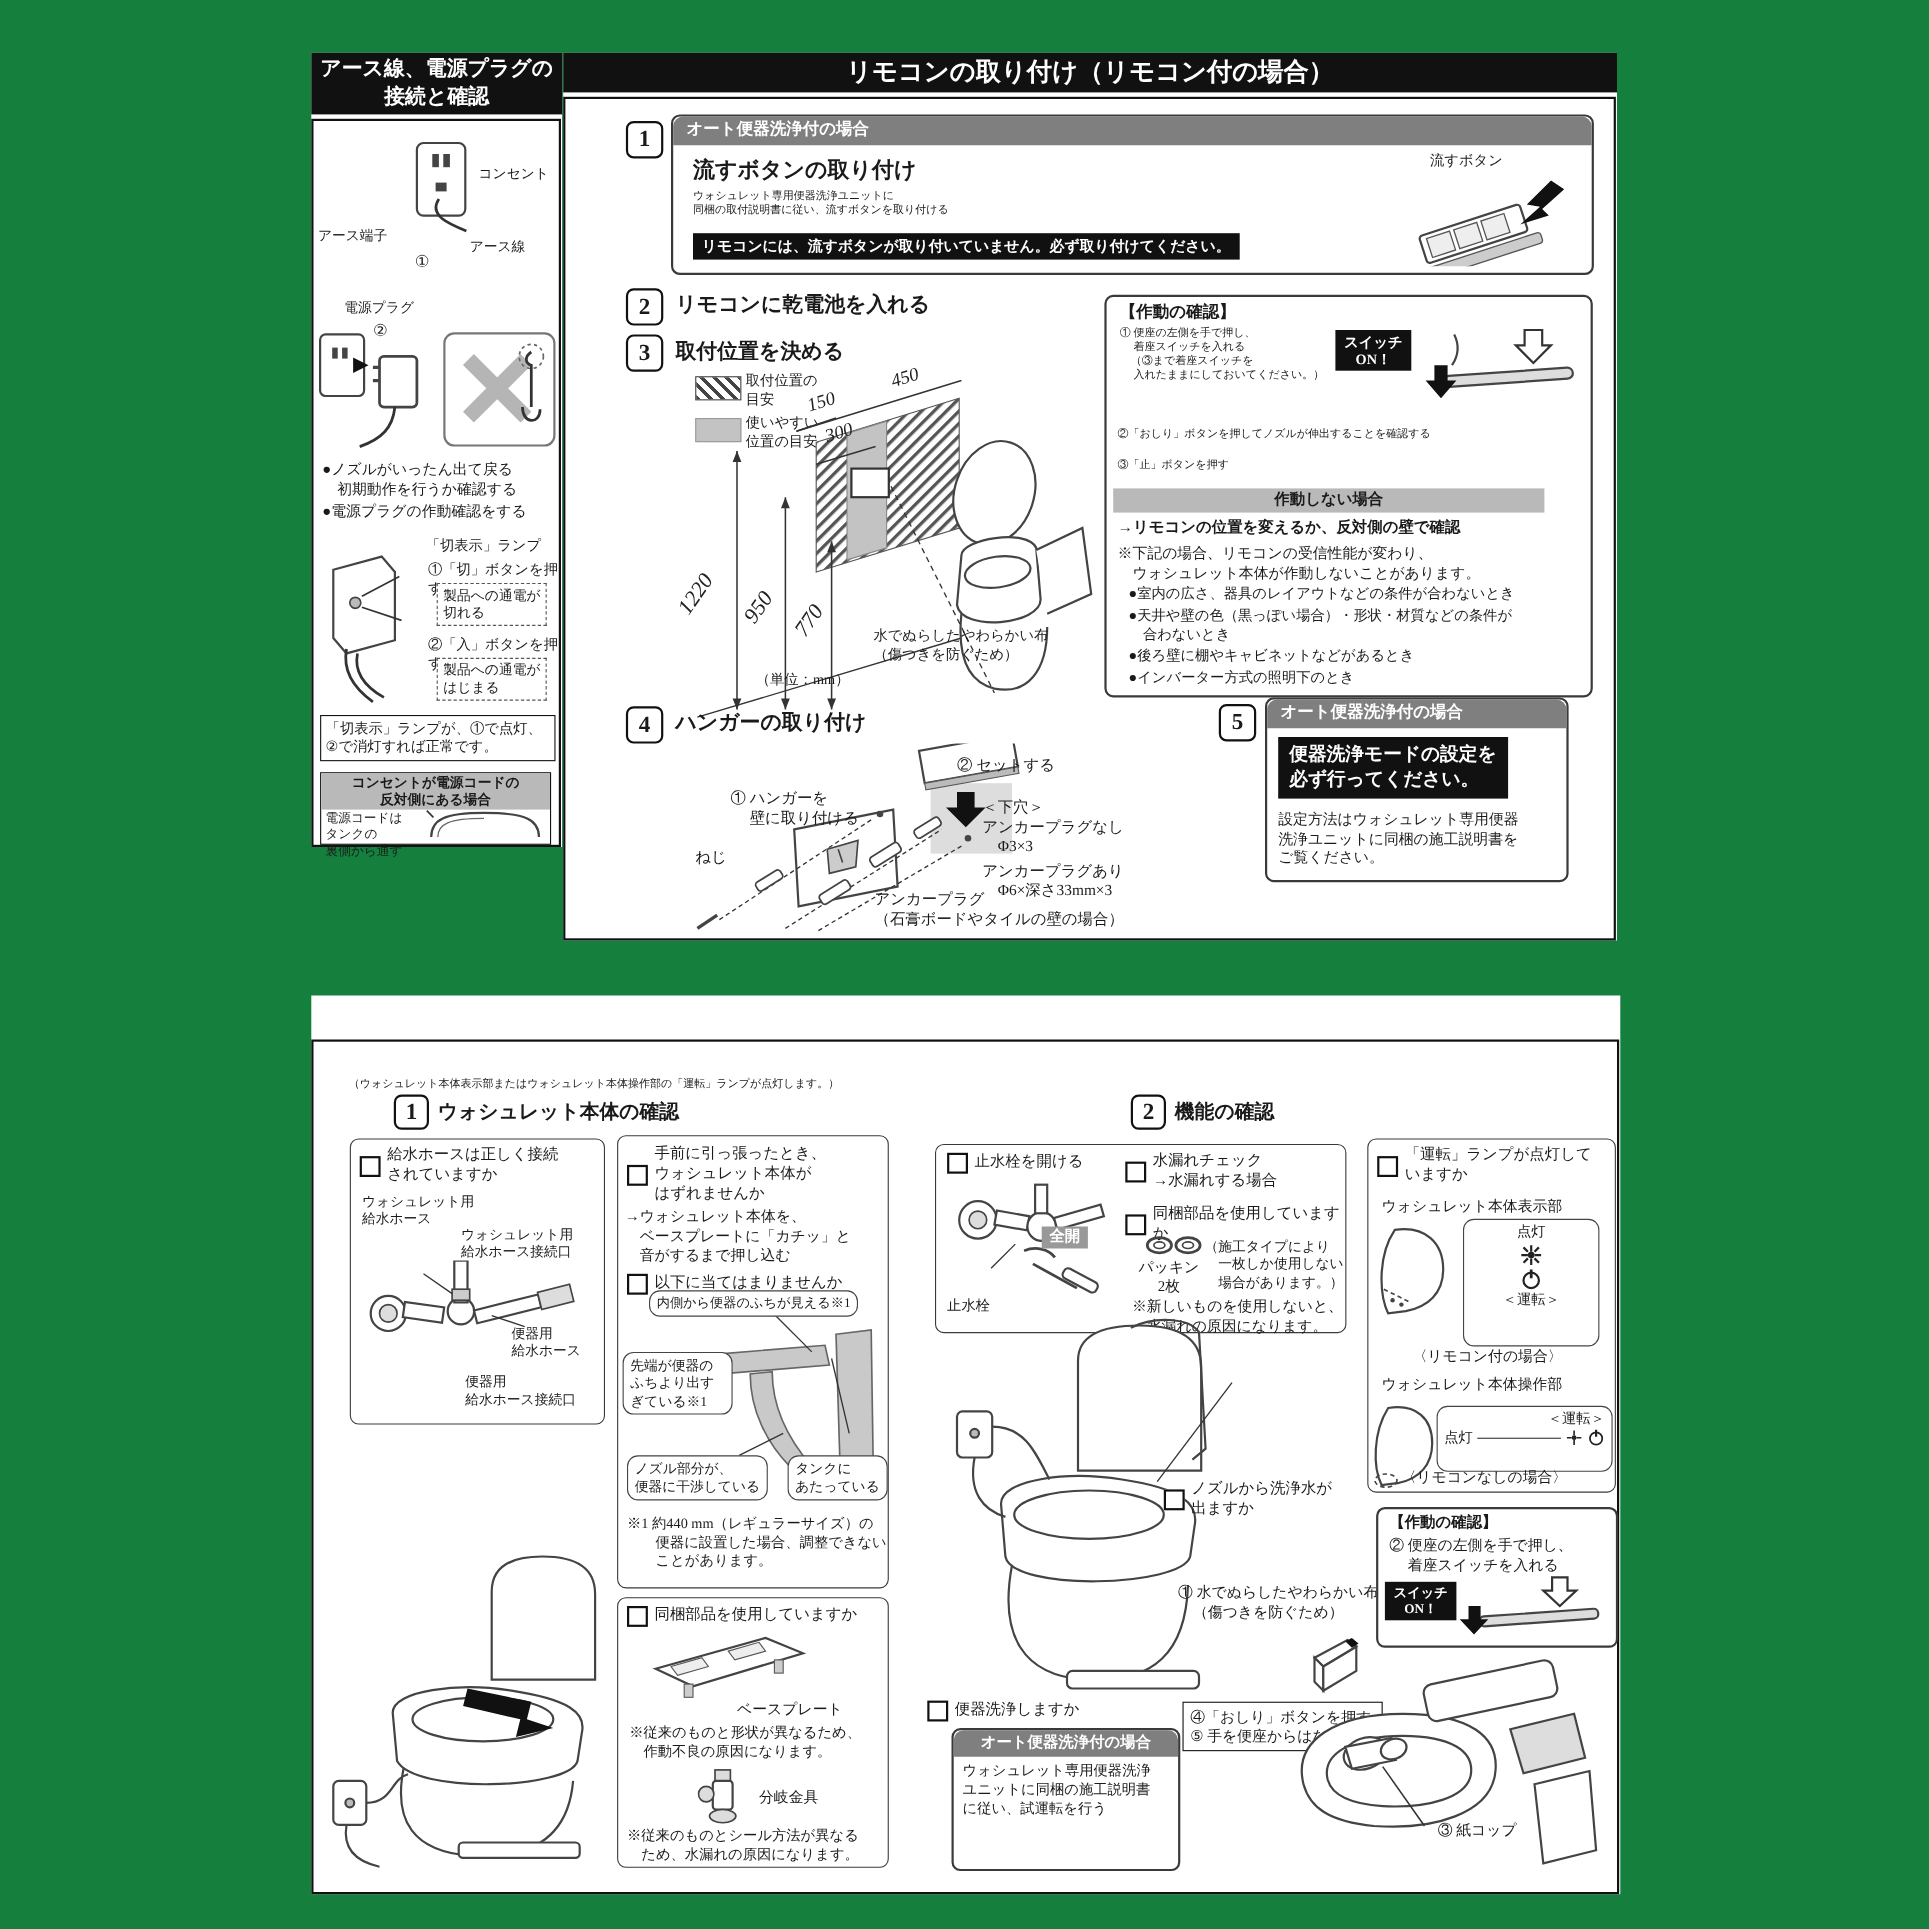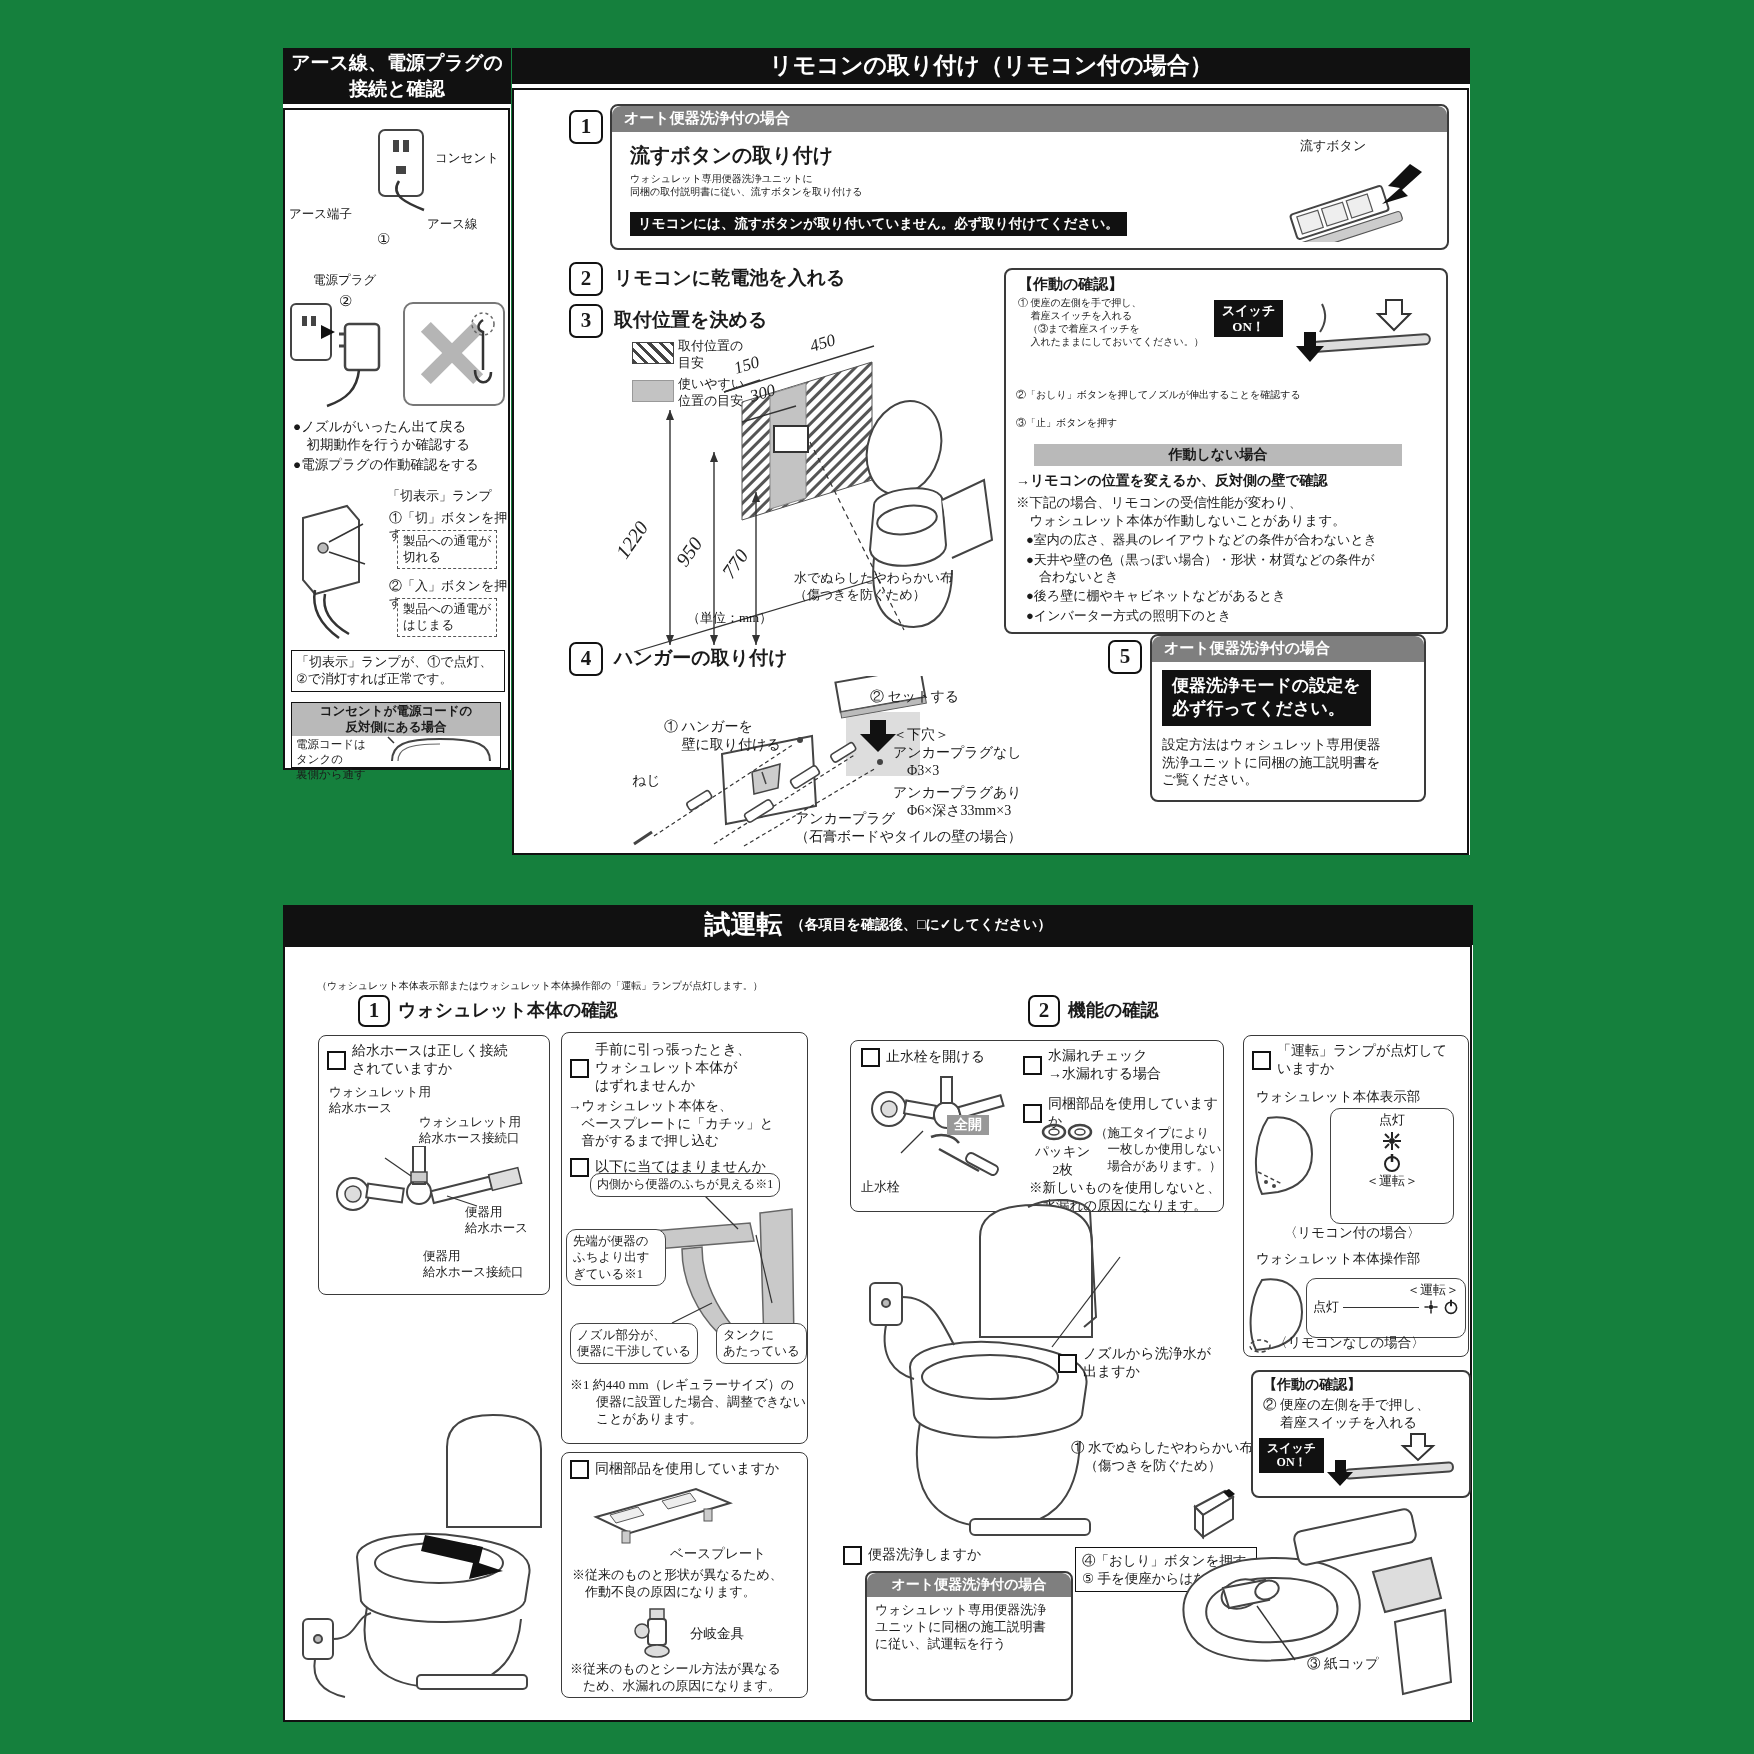--- a/index.html
+++ b/index.html
@@ -202,21 +202,21 @@
         <div class="bn abs pre fs13 ctr" style="left:208px;top:30px;line-height:1.2">スイッチ
 ON！</div>
         <svg class="abs" style="left:276px;top:26px" width="156" height="72" viewBox="0 0 156 72">
           <polygon points="104,4 120,4 120,18 128,18 112,34 96,18 104,18" fill="#fff" stroke="#333" stroke-width="2"></polygon>
           <rect x="30" y="42" width="118" height="10" rx="5" fill="#ddd" stroke="#444" stroke-width="2" transform="rotate(-4 89 47)"></rect>
           <polygon points="22,36 34,36 34,50 42,50 28,66 14,50 22,50" fill="#111"></polygon>
           <path d="M40 8 C46 20 42 30 38 36" fill="none" stroke="#444" stroke-width="2"></path>
         </svg>
         <div class="abs fs145" style="left:10px;top:118px">②「おしり」ボタンを押してノズルが伸出することを確認する</div>
         <div class="abs fs145" style="left:10px;top:146px">③「止」ボタンを押す</div>
-        <div class="gb abs fs14" style="left:28px;top:174px;width:360px;padding:2px 4px">作動しない場合</div>
+        <div class="gb abs fs14" style="left:6px;top:174px;width:360px;padding:2px 16px">作動しない場合</div>
         <div class="abs fs14 b" style="left:10px;top:202px">→リモコンの位置を変えるか、反対側の壁で確認</div>
         <div class="abs pre fs135" style="left:10px;top:224px">※下記の場合、リモコンの受信性能が変わり、
 　ウォシュレット本体が作動しないことがあります。</div>
         <div class="abs fs13" style="left:20px;top:262px">●室内の広さ、器具のレイアウトなどの条件が合わないとき</div>
         <div class="abs pre fs13" style="left:20px;top:282px">●天井や壁の色（黒っぽい場合）・形状・材質などの条件が
 　合わないとき</div>
         <div class="abs fs13" style="left:20px;top:318px">●後ろ壁に棚やキャビネットなどがあるとき</div>
         <div class="abs fs13" style="left:20px;top:338px">●インバーター方式の照明下のとき</div>
       </div>
 
@@ -264,24 +264,20 @@
         <div class="bn abs pre" style="left:10px;top:34px;font-size:17px;padding:5px 10px;line-height:1.35">便器洗浄モードの設定を
 必ず行ってください。</div>
         <div class="abs pre fs135" style="left:10px;top:100px">設定方法はウォシュレット専用便器
 洗浄ユニットに同梱の施工説明書を
 ご覧ください。</div>
       </div>
     </div>
   </section>
 
   <section class="panel" style="left:283px;top:905px;width:1190px;height:817px">
-    <div class="blackbar" style="position:absolute;left:0;top:0;width:1190px;height:40px;gap:8px">
-      <span style="font-size:26px">試運転</span>
-      <span class="fs14" style="font-weight:bold">（各項目を確認後、□に✓してください）</span>
-    </div>
     <div class="pborder" style="position:absolute;left:0;top:40px;width:1185px;height:773px">
       <div class="abs fs145" style="left:32px;top:32px">（ウォシュレット本体表示部またはウォシュレット本体操作部の「運転」ランプが点灯します。）</div>
 
       <div class="nb" style="left:73px;top:48px;width:28px;height:28px">1</div>
       <div class="abs b fs18" style="left:113px;top:52px">ウォシュレット本体の確認</div>
       <div class="nb" style="left:743px;top:48px;width:28px;height:28px">2</div>
       <div class="abs b fs18" style="left:783px;top:52px">機能の確認</div>
 
       <div class="rb" style="left:33px;top:88px;width:230px;height:258px;border-width:1.5px">
         <div class="chk abs" style="left:8px;top:6px;width:214px">

